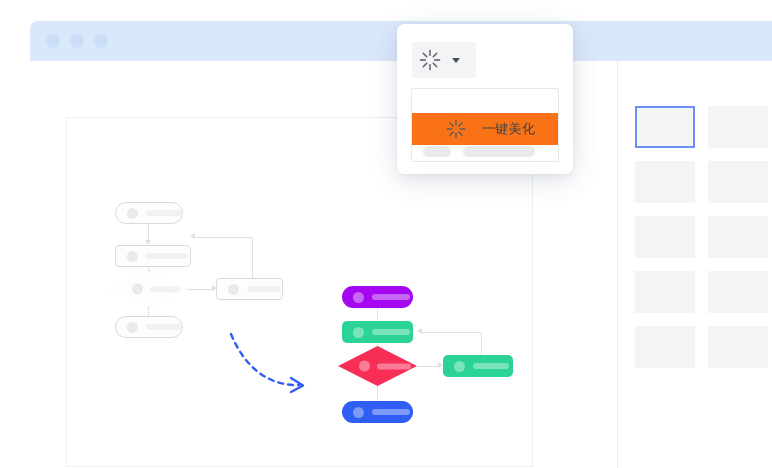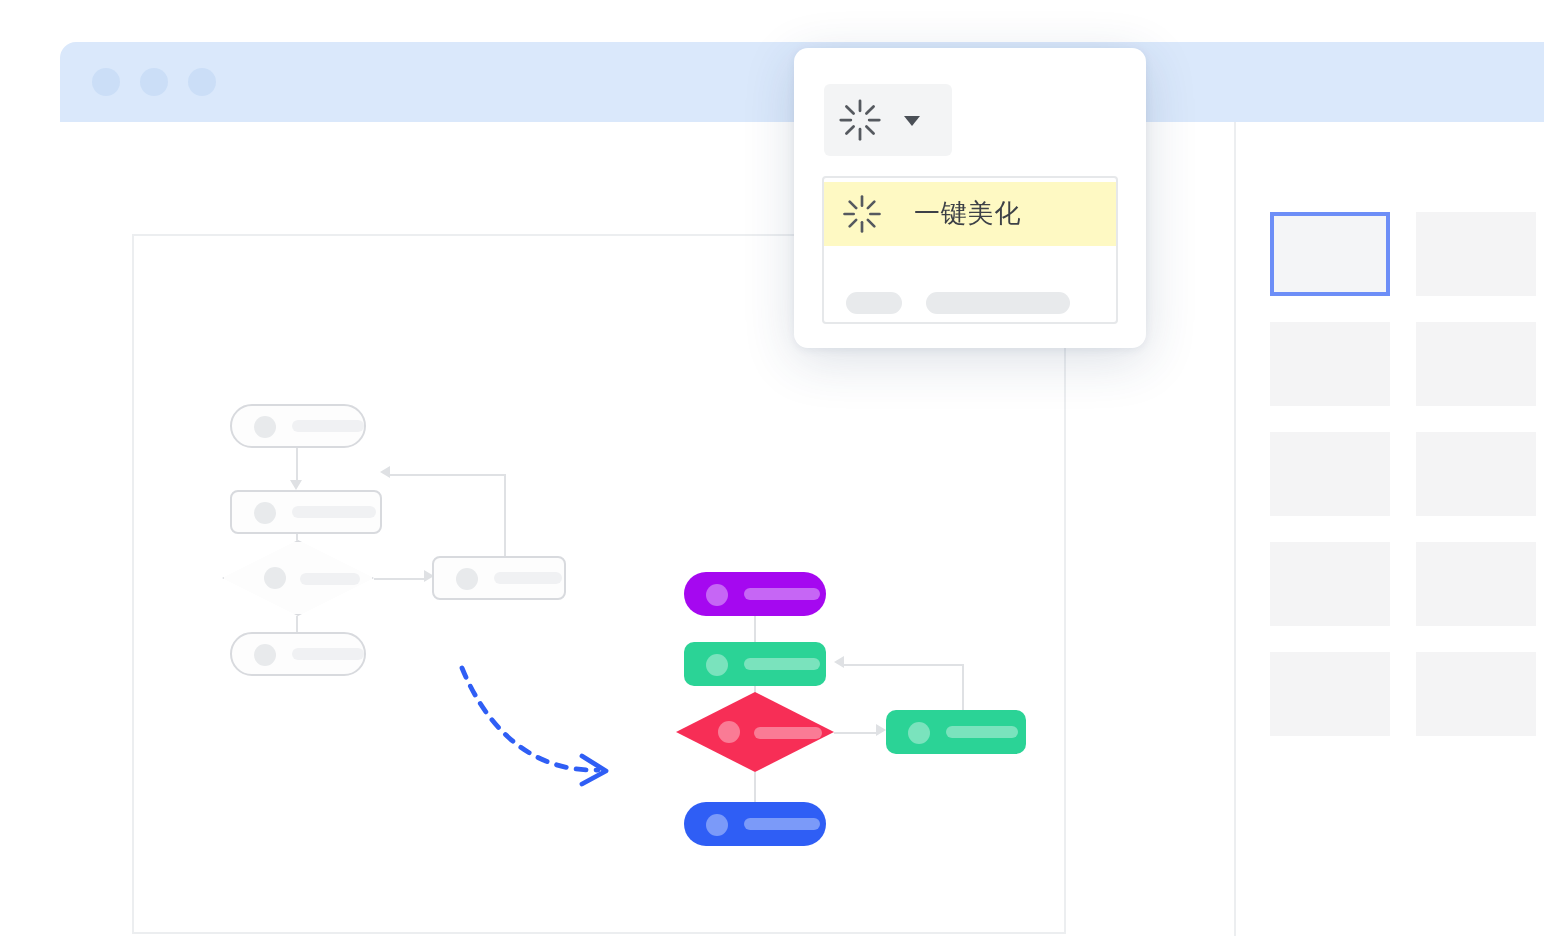--- a/index.html
+++ b/index.html
@@ -144,24 +144,24 @@
   }
   .dd-menu {
     position: absolute; left: 14px; top: 64px;
     width: 148px; height: 74px;
     background: #ffffff;
     border: 1px solid #e6e8ea;
     border-radius: 2px;
     overflow: hidden;
   }
   .dd-item {
-    position: absolute; left: 0; top: 2px;
+    position: absolute; left: 0; top: 24px;
     width: 148px; height: 32px;
-    background: #fef9c3;
-    display: flex; align-items: center;
+    background: #f97316;
+    display: flex; align-items: center; justify-content: center;
   }
   .dd-item .burst-sm { width: 20px; height: 20px; margin-left: 9px; flex: none; }
   .dd-item .dd-label {
     margin-left: 16px;
     font-size: 13px; color: #3d4147; letter-spacing: .4px;
     font-family: "DejaVu Sans", "Liberation Sans", sans-serif;
   }
   .dd-placeholder {
     position: absolute; left: 0; top: 50px;
     width: 148px; height: 24px;

